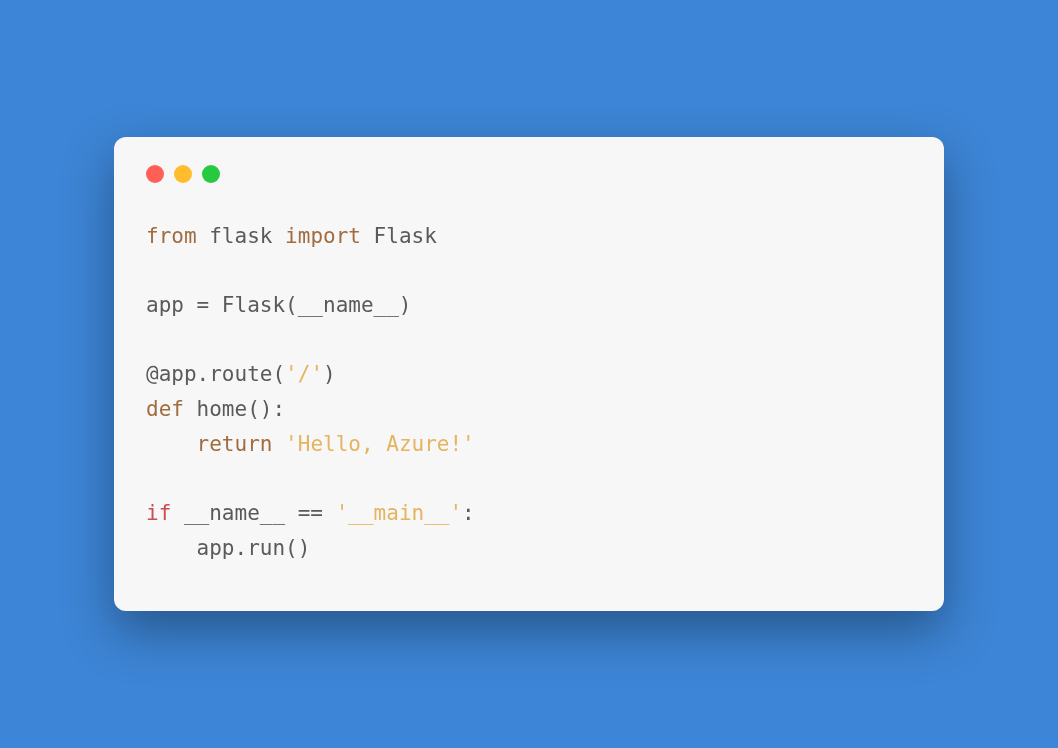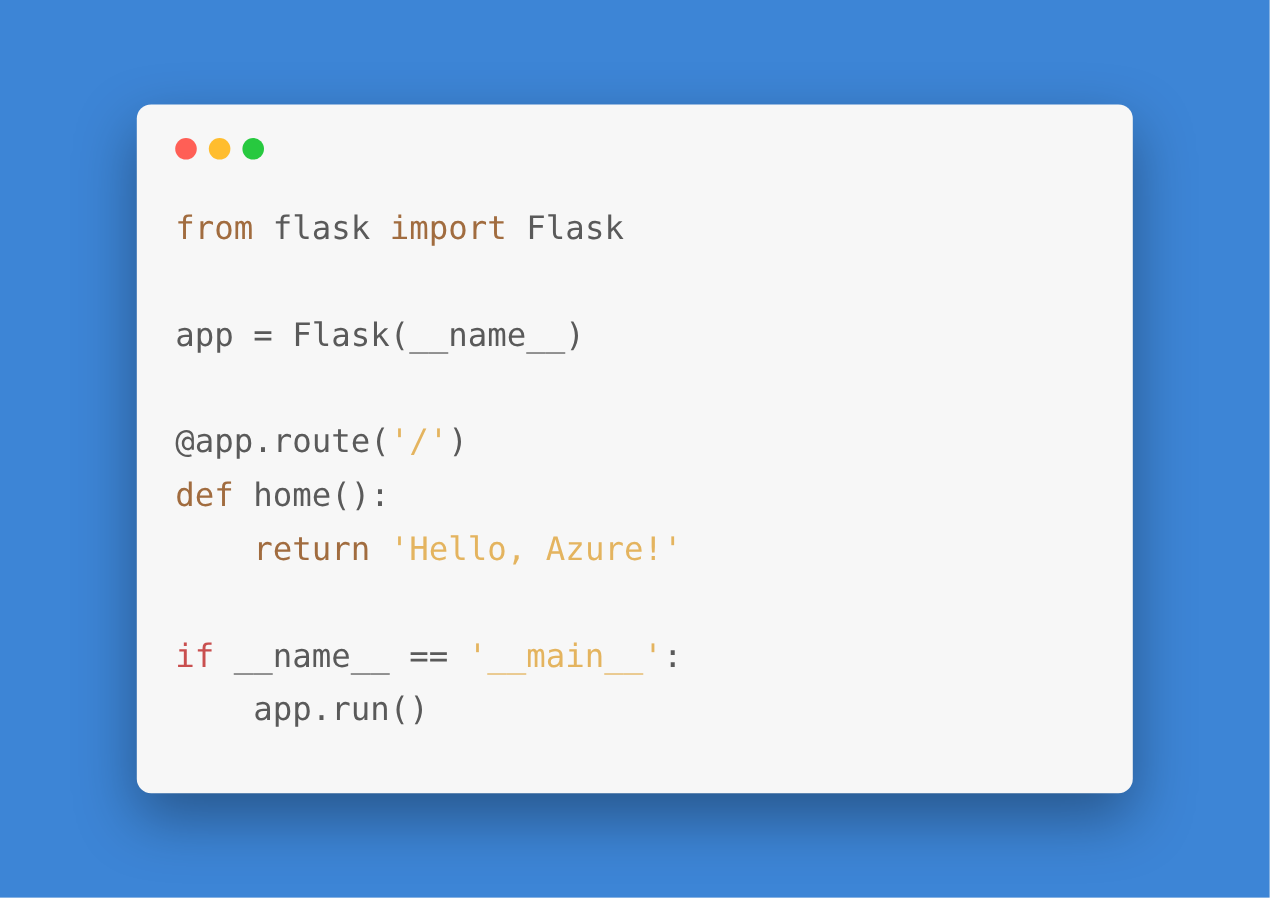--- a/index.html
+++ b/index.html
@@ -30,21 +30,21 @@
     }
     .dot {
       width: 18px;
       height: 18px;
       border-radius: 50%;
     }
     .dot.red { background: #ff5f56; }
     .dot.yellow { background: #ffbd2e; }
     .dot.green { background: #27c93f; }
     .code {
-      font-size: 27px;
+      font-size: 21px;
       line-height: 1.65;
       color: #5a5a5a;
       white-space: pre;
     }
     .kw-import { color: #a16c3f; }
     .kw-def { color: #a16c3f; }
     .kw-return { color: #a16c3f; }
     .kw-if { color: #c94f4f; }
     .string { color: #e4b45f; }
     .decorator { color: #5a5a5a; }

